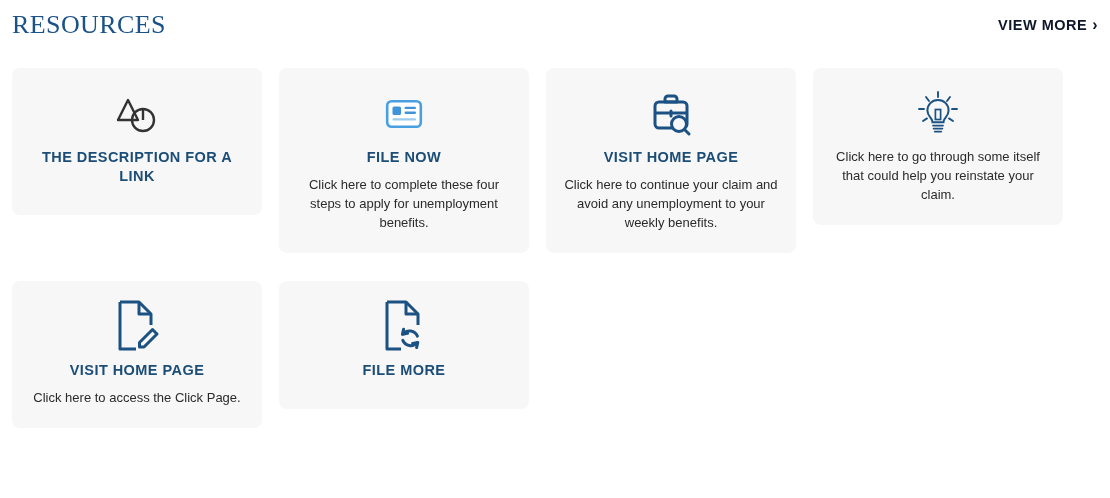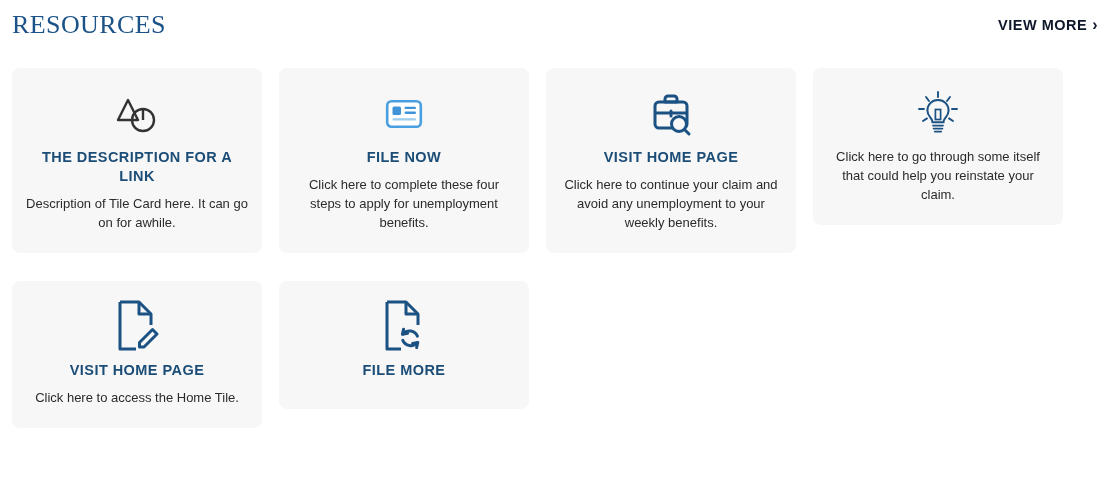--- a/index.html
+++ b/index.html
@@ -133,21 +133,20 @@
 
     <div class="card">
       <div class="card-icon">
         <svg width="46" height="44" viewBox="0 0 46 44" fill="none">
           <path d="M14 8 L24 28 L4 28 Z" stroke="#333333" stroke-width="2.4" stroke-linejoin="round" fill="none"></path>
           <circle cx="29" cy="28" r="11" stroke="#333333" stroke-width="2.4" fill="none"></circle>
           <path d="M29 28 L29 17" stroke="#333333" stroke-width="2.4" fill="none"></path>
         </svg>
       </div>
       <div class="card-title">THE DESCRIPTION FOR A LINK</div>
-      <div class="card-desc">Description of Tile Card here. It can go on for awhile.</div>
     </div>
 
     <div class="card">
       <div class="card-icon">
         <svg width="38" height="32" viewBox="0 0 38 32" fill="none">
           <rect x="2.2" y="3.2" width="33.6" height="25.6" rx="4.4" stroke="#4a9fe0" stroke-width="2.6" fill="#ffffff"></rect>
           <rect x="7.5" y="8.5" width="8.5" height="8.5" rx="1.6" fill="#3f93d8"></rect>
           <rect x="19.5" y="8.8" width="11.5" height="2.3" rx="1.1" fill="#3f93d8"></rect>
           <rect x="19.5" y="13.6" width="11.5" height="2.3" rx="1.1" fill="#3f93d8"></rect>
           <rect x="7.5" y="20.2" width="23.5" height="2.3" rx="1.1" fill="#9ccbec"></rect>
@@ -199,21 +198,21 @@
     <div class="card">
       <div class="card-icon">
         <svg width="46" height="56" viewBox="0 0 46 56" fill="none">
           <path d="M6 3 h19 l12 12 v11" stroke="#1b5283" stroke-width="3" stroke-linejoin="round" fill="none"></path>
           <path d="M6 3 v47 h16" stroke="#1b5283" stroke-width="3" stroke-linejoin="round" fill="none"></path>
           <path d="M25 3 v12 h12" stroke="#1b5283" stroke-width="3" stroke-linejoin="round" fill="none"></path>
           <path d="M38.5 30.5 l4.5 4.5 l-13 13 h-4.5 v-4.5 z" stroke="#1b5283" stroke-width="3" stroke-linejoin="round" fill="#f7f7f7"></path>
         </svg>
       </div>
       <div class="card-title">VISIT HOME PAGE</div>
-      <div class="card-desc">Click here to access the Home Tile.</div>
+      <div class="card-desc">Click here to access the Click Page.</div>
     </div>
 
     <div class="card">
       <div class="card-icon">
         <svg width="46" height="56" viewBox="0 0 46 56" fill="none">
           <path d="M6 3 h19 l12 12 v11" stroke="#1b5283" stroke-width="3" stroke-linejoin="round" fill="none"></path>
           <path d="M6 3 v47 h14" stroke="#1b5283" stroke-width="3" stroke-linejoin="round" fill="none"></path>
           <path d="M25 3 v12 h12" stroke="#1b5283" stroke-width="3" stroke-linejoin="round" fill="none"></path>
           <g fill="none" stroke="#1b5283" stroke-width="3" stroke-linecap="round" stroke-linejoin="round">
             <path d="M36.4 37.2 a8.6 8.6 0 0 0 -14.3 -2.4"></path>

